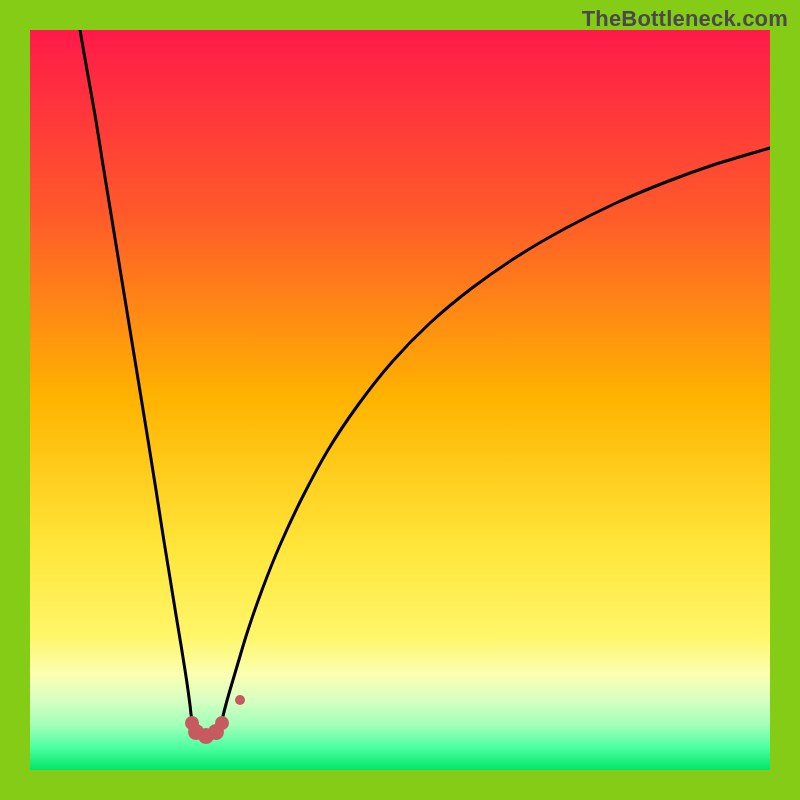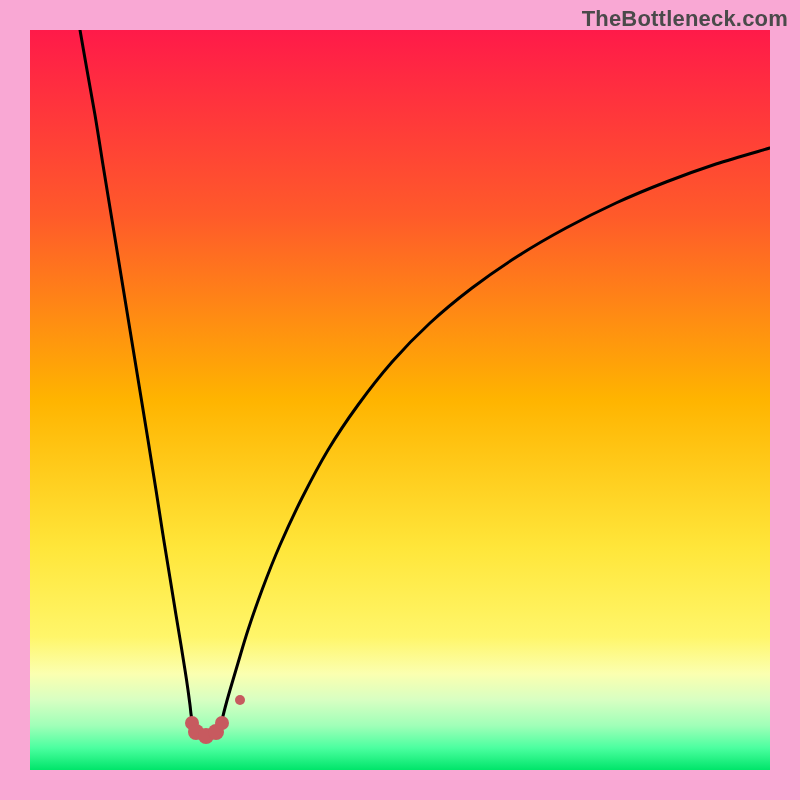--- a/index.html
+++ b/index.html
@@ -8,21 +8,21 @@
     width: 800px;
     height: 800px;
     overflow: hidden;
     background: #000;
     font-family: Arial, Helvetica, sans-serif;
   }
   .frame {
     position: absolute;
     left: 0; top: 0;
     width: 800px; height: 800px;
-    background: #f9a8d4;
+    background: #84cc16;
   }
   .plot {
     position: absolute;
     left: 30px;
     top: 30px;
     width: 740px;
     height: 740px;
   }
   .watermark {
     position: absolute;

